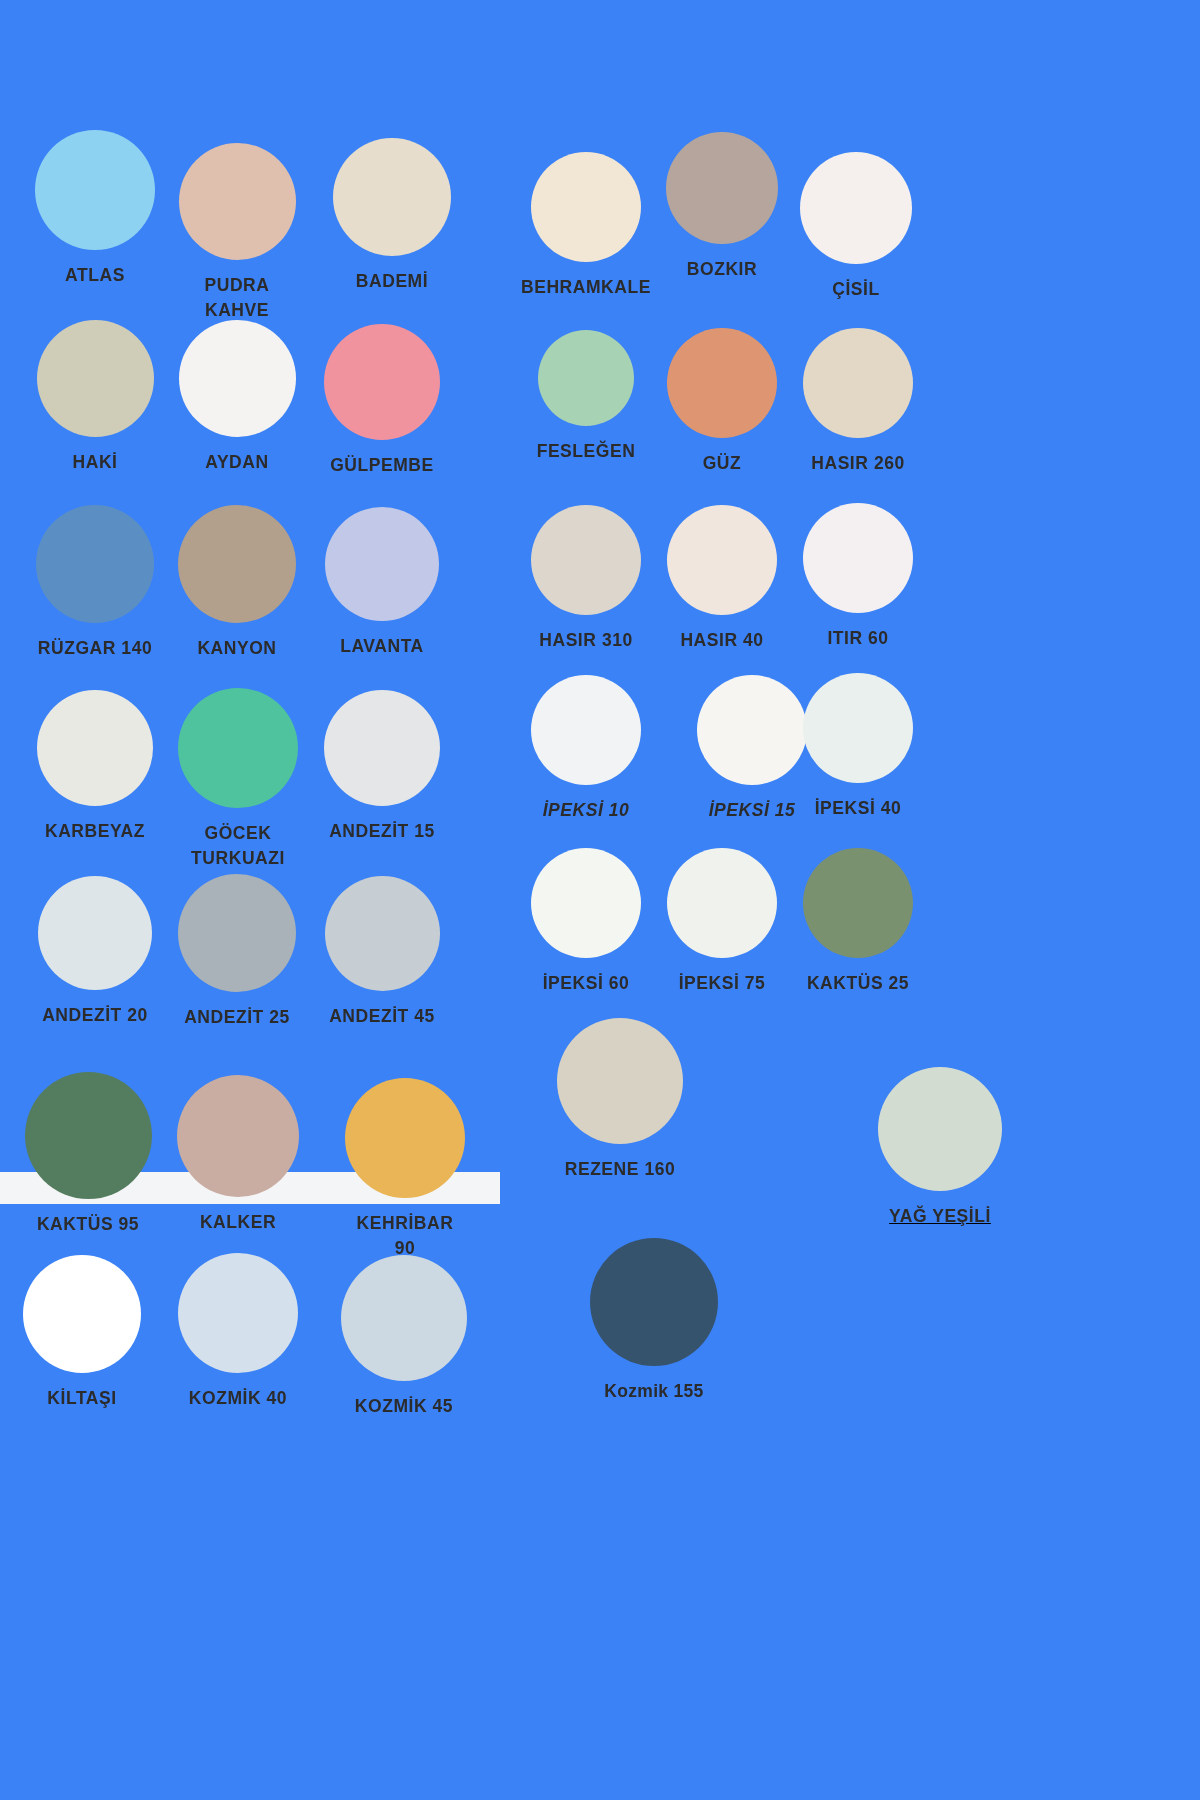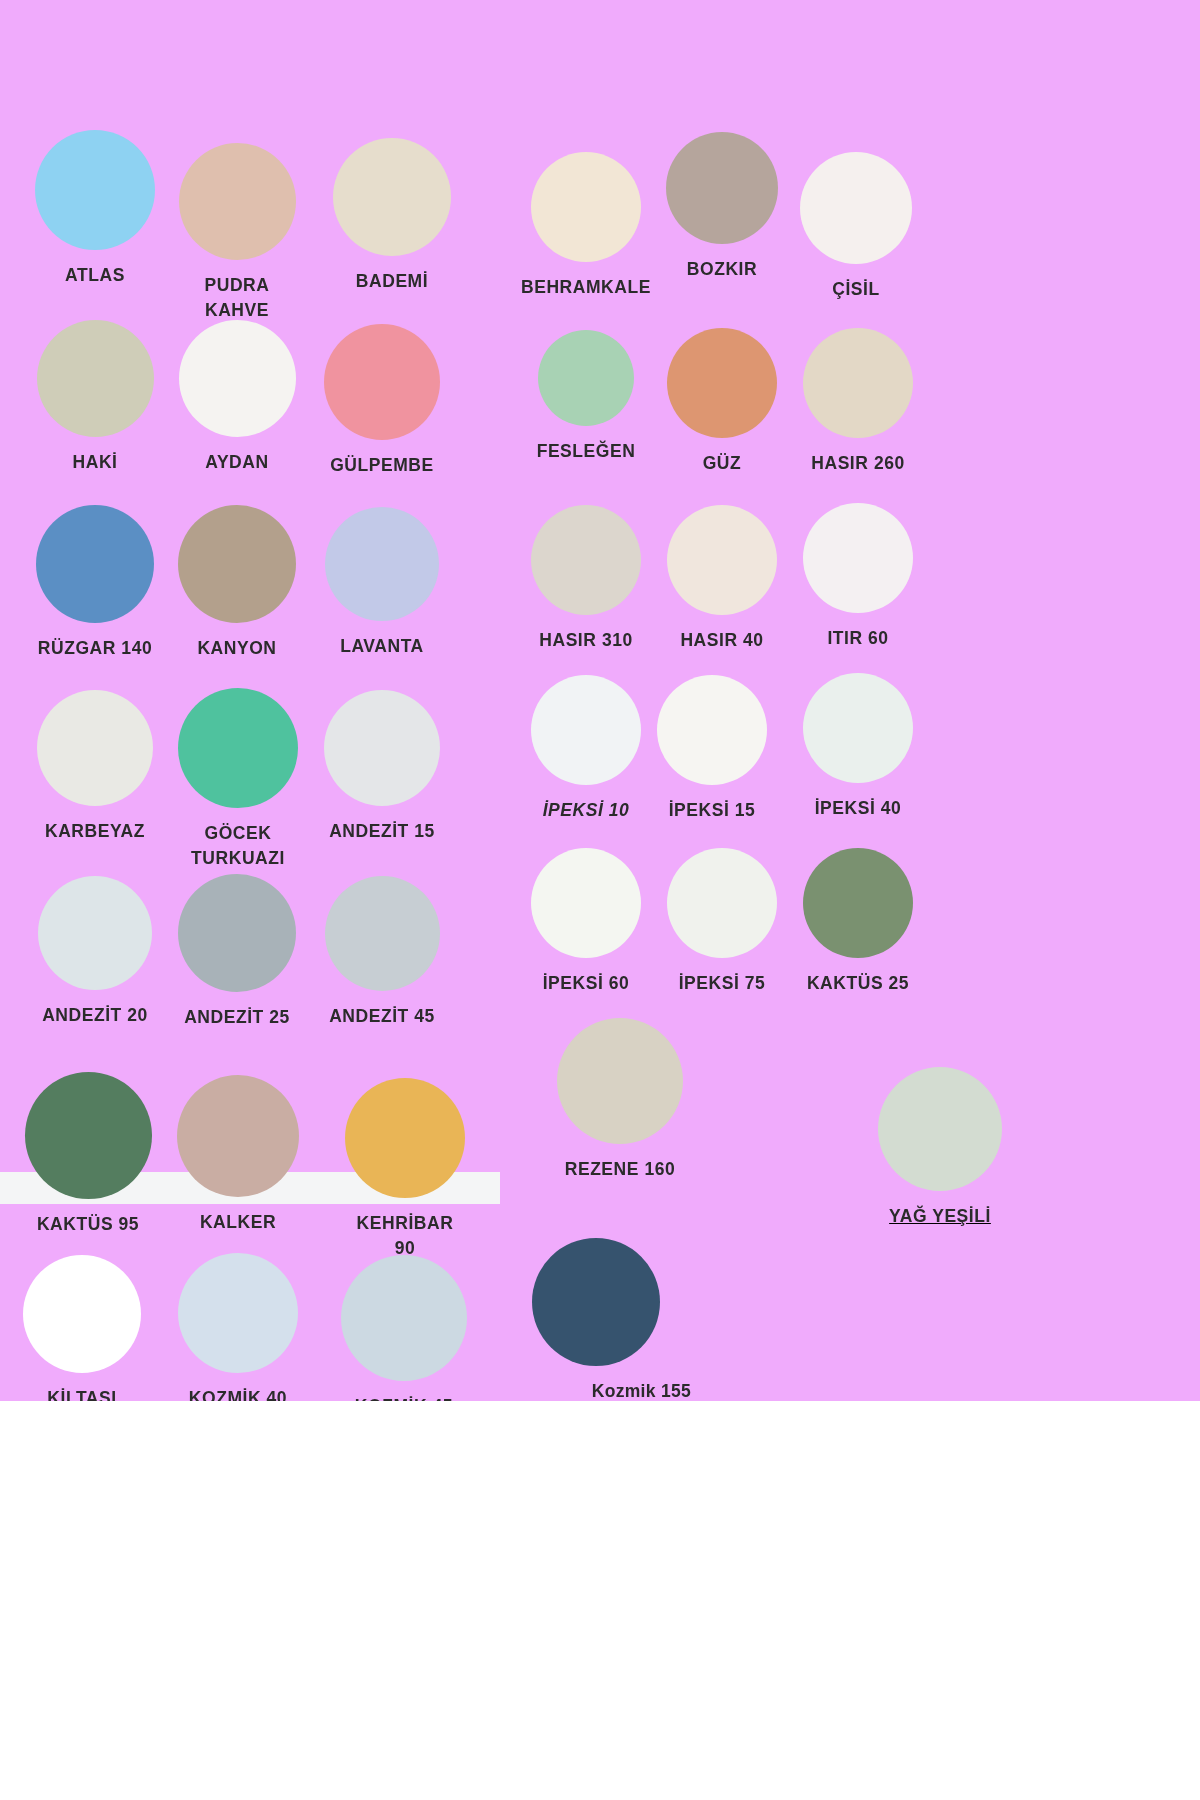--- a/index.html
+++ b/index.html
@@ -7,22 +7,22 @@
     margin: 0;
     padding: 0;
     background: #ffffff;
   }
   body {
     font-family: "Liberation Sans", "DejaVu Sans", sans-serif;
   }
   #page {
     position: relative;
     width: 1200px;
-    height: 1401px;
-    background: #f0abfc;
+    height: 1800px;
+    background: #3b82f6;
     overflow: hidden;
   }
 
   
   .sep-band {
     position: absolute;
     background: #f4f5f6;
   }
 
   
@@ -190,21 +190,21 @@
   </div>
   <div class="swatch" style="left:858px; top:503px;">
     <span class="dot" style="background:#f4f0f2; width:110px; height:110px;"></span>
     <div class="caption">ITIR 60</div>
   </div>
 
   <div class="swatch" style="left:586px; top:675px;font-style:italic;">
     <span class="dot" style="background:#f1f3f5; width:110px; height:110px;"></span>
     <div class="caption">İPEKSİ 10</div>
   </div>
-  <div class="swatch" style="left:712px; top:675px;">
+  <div class="swatch" style="left:752px; top:675px;font-style:italic;">
     <span class="dot" style="background:#f6f5f2; width:110px; height:110px;"></span>
     <div class="caption">İPEKSİ 15</div>
   </div>
   <div class="swatch" style="left:858px; top:673px;">
     <span class="dot" style="background:#eaf0ed; width:110px; height:110px;"></span>
     <div class="caption">İPEKSİ 40</div>
   </div>
 
   <div class="swatch" style="left:586px; top:848px;">
     <span class="dot" style="background:#f4f6f1; width:110px; height:110px;"></span>
@@ -221,18 +221,18 @@
 
   <div class="swatch" style="left:620px; top:1018px;">
     <span class="dot" style="background:#d8d2c4; width:126px; height:126px;"></span>
     <div class="caption">REZENE 160</div>
   </div>
   <div class="swatch" style="left:940px; top:1067px;text-decoration:underline;">
     <span class="dot" style="background:#d3dcd1; width:124px; height:124px;"></span>
     <div class="caption">YAĞ YEŞİLİ</div>
   </div>
 
-  <div class="swatch" style="left:596px; top:1238px;text-align:right;">
+  <div class="swatch" style="left:654px; top:1238px;">
     <span class="dot" style="background:#36536e; width:128px; height:128px;"></span>
     <div class="caption mixed">Kozmik 155</div>
   </div>
 
 </div>
 
 </body></html>

